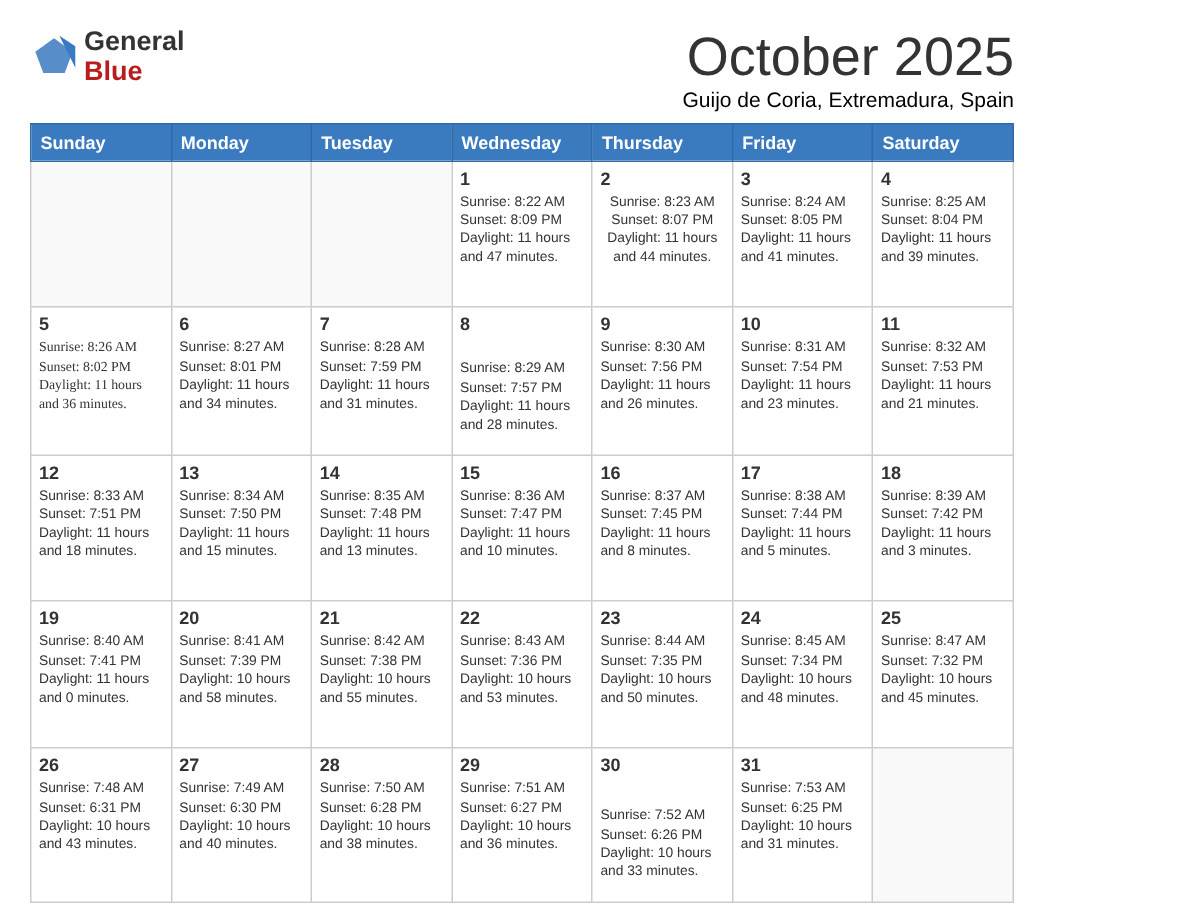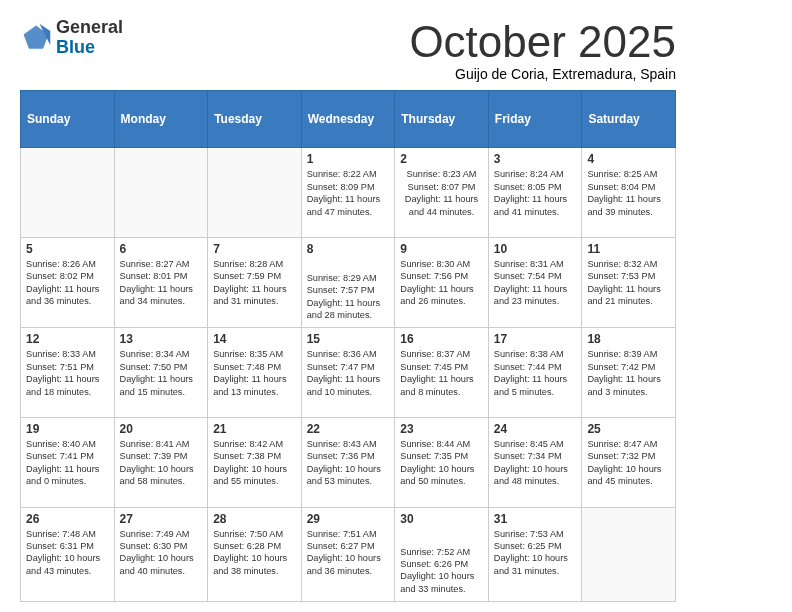--- a/index.html
+++ b/index.html
@@ -27,30 +27,30 @@
       display: flex;
       align-items: center;
       gap: 4px;
     }
     .logo-text {
       font-size: 18px;
       font-weight: bold;
       line-height: 1.1;
     }
     .logo-general { color: #333; }
-    .logo-blue { color: #0369a1; }
+    .logo-blue { color: #b91c1c; }
     .logo-icon {
       width: 32px;
       height: 32px;
     }
     .title-block {
       text-align: right;
     }
     .month-title {
-      font-size: 44px;
+      font-size: 36px;
       font-weight: 300;
       color: #333;
       line-height: 1.1;
     }
     .subtitle {
       font-size: 14px;
       color: #000000;
     }
     .calendar {
       flex: 1;
@@ -58,21 +58,21 @@
       border-collapse: collapse;
       width: 100%;
       table-layout: fixed;
     }
     .calendar th {
       background-color: #3a7abf;
       color: #fff;
       font-size: 12px;
       font-weight: bold;
       text-align: left;
-      padding: 21px 6px;
+      padding: 5px 6px;
       border: 1px solid #2f6aa8;
     }
     .calendar td {
       border: 1px solid #ccc;
       vertical-align: top;
       padding: 4px 5px;
       font-size: 9.5px;
       color: #333;
       background: #fff;
       height: 88px;
@@ -155,21 +155,21 @@
             <span class="day-number">4</span>
             <div class="cell-text" style="white-space: pre-line;">Sunrise: 8:25 AM
 Sunset: 8:04 PM
 Daylight: 11 hours
 and 39 minutes.</div>
           </td>
         </tr>
         <tr>
           <td>
             <span class="day-number">5</span>
-            <div class="cell-text" style="white-space: pre-line;">Sunrise: 8:26 AM
+            <div class="cell-text" style="white-space: pre-line; font-family: Liberation Serif, serif;">Sunrise: 8:26 AM
 Sunset: 8:02 PM
 Daylight: 11 hours
 and 36 minutes.</div>
           </td>
           <td>
             <span class="day-number">6</span>
             <div class="cell-text" style="white-space: pre-line;">Sunrise: 8:27 AM
 Sunset: 8:01 PM
 Daylight: 11 hours
 and 34 minutes.</div>

